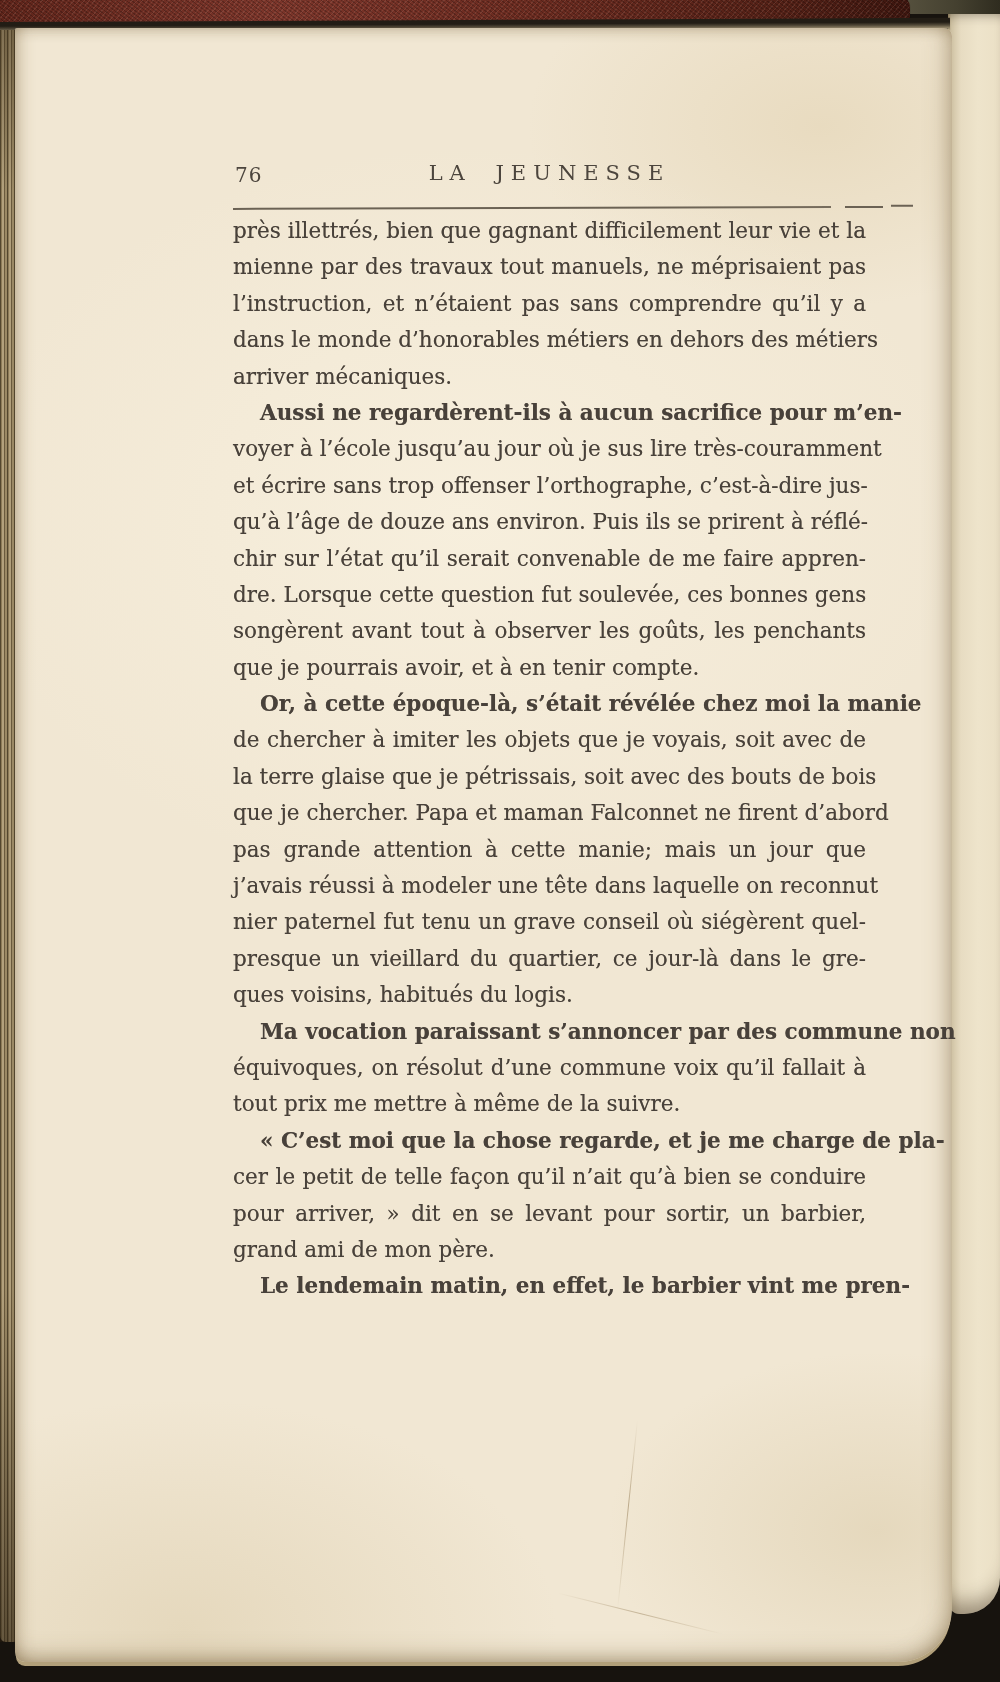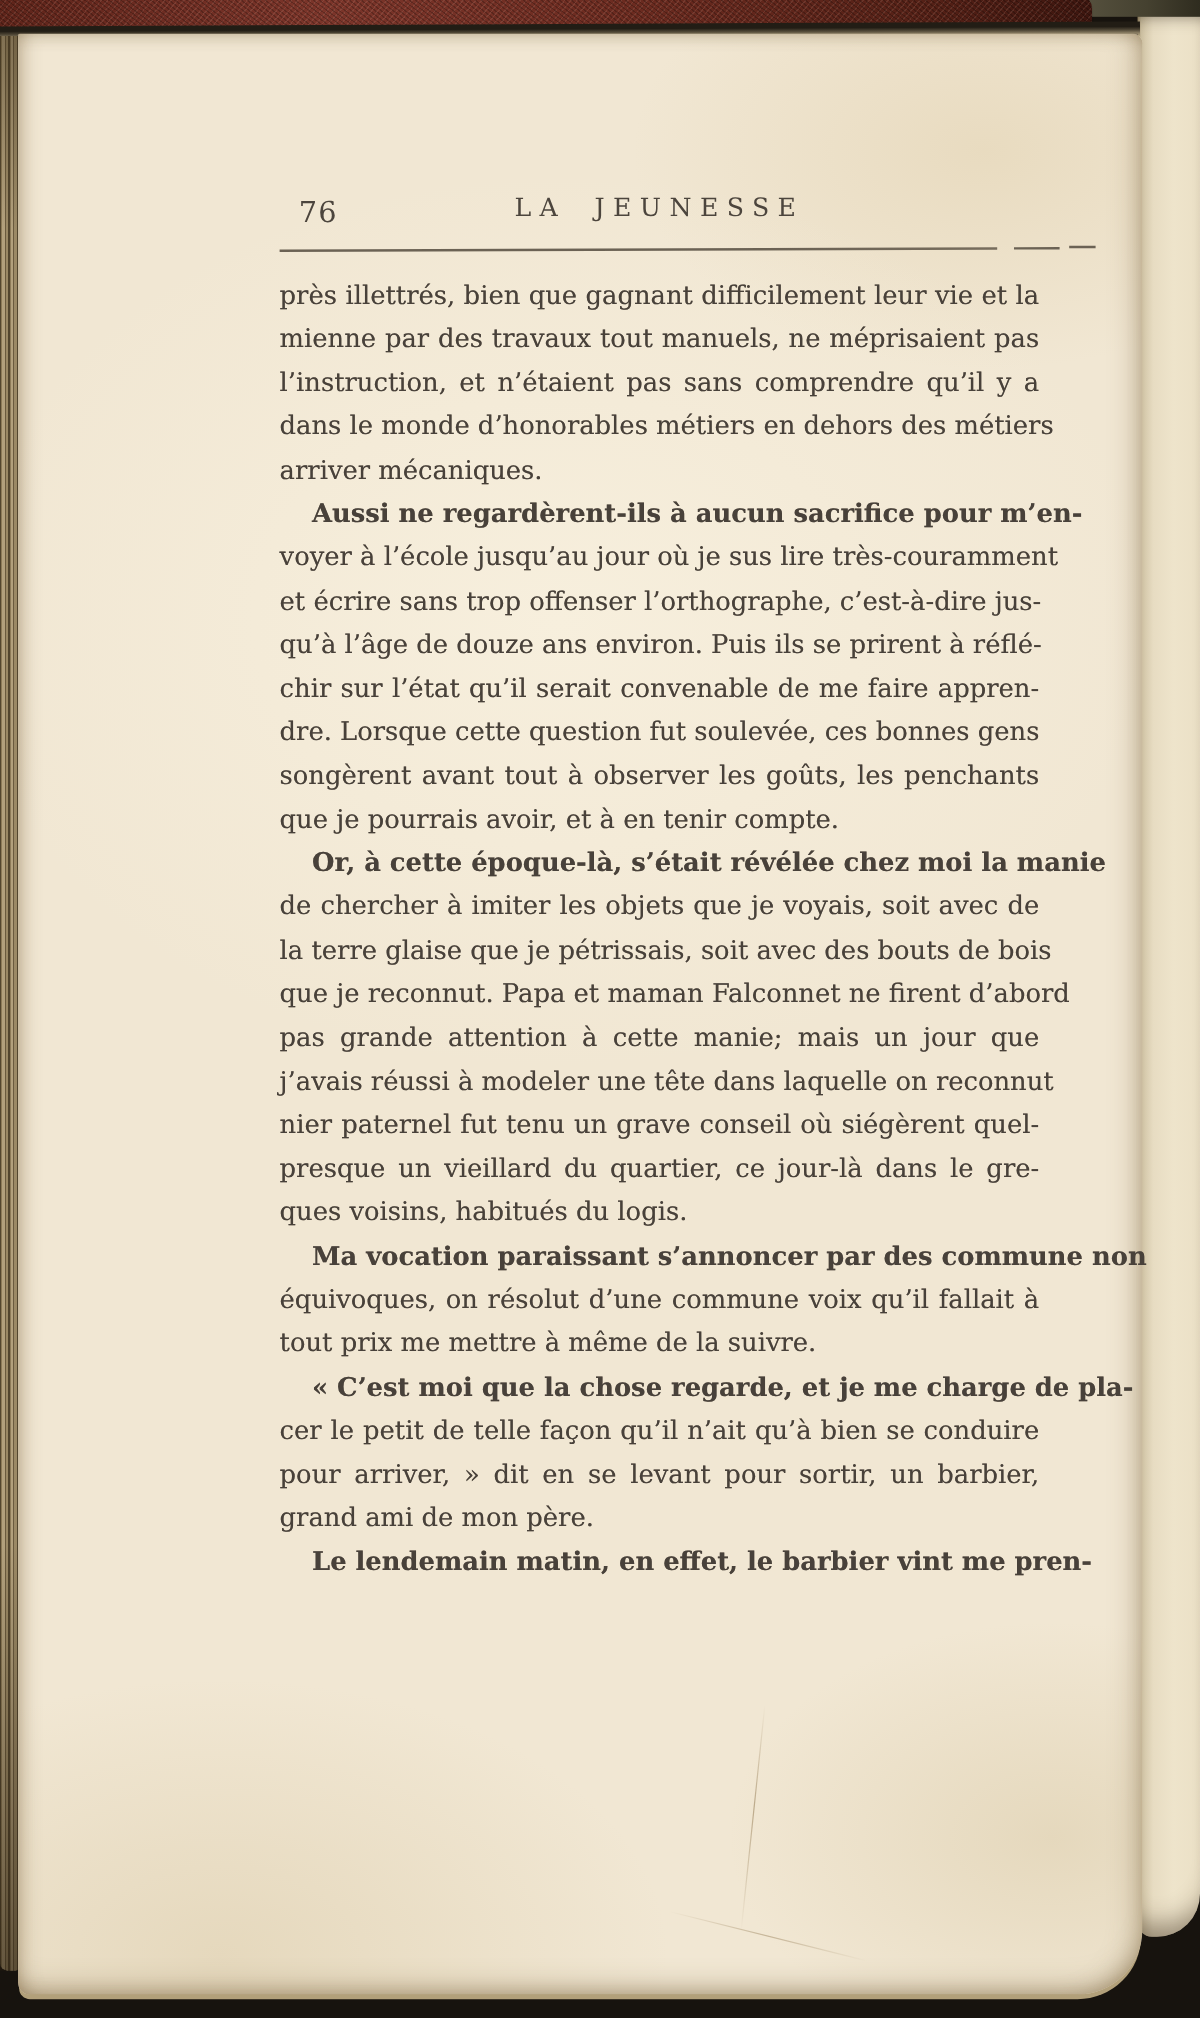--- a/index.html
+++ b/index.html
@@ -88,40 +88,40 @@
     transform: rotate(14deg);
   }
 
   
   .text-block {
     position: absolute; left: 218px; top: 130px; width: 633px;
     color: #48413a;
   }
   .header-row { position: relative; height: 30px; }
   .page-num {
-    position: absolute; left: 16px; top: 5px;
-    font-size: 24px; letter-spacing: 1px; color: #4c453d;
+    position: absolute; left: 2px; top: 5px;
+    font-size: 20px; letter-spacing: 1px; color: #4c453d;
   }
   .running-title {
     position: absolute; left: 0; right: 0; top: 3px; text-align: center;
     font-size: 21px; letter-spacing: 7px; word-spacing: 10px; color: #4c453d;
   }
   .header-rule {
     position: relative; margin-top: 19px; height: 2px; width: 598px;
     background: linear-gradient(90deg, #6b6254 0 70%, #776d5d);
     transform: rotate(-0.18deg);
   }
   .header-rule .dash1 {
     position: absolute; left: 612px; top: 0; width: 38px; height: 2px; background: #6b6254;
   }
   .header-rule .dash2 {
     position: absolute; left: 658px; top: -1px; width: 22px; height: 2px; background: #6b6254;
   }
 
-  .text-body { margin-top: 20px; }
+  .text-body { margin-top: 4px; }
   .line {
     height: 36.4px; line-height: 36.4px; font-size: 21.5px;
     text-align: justify; text-align-last: justify;
     white-space: nowrap;
     text-shadow: 0 0 .4px rgba(72,62,50,.55);
   }
   .line.end { text-align-last: left; white-space: normal; }
   .line.ind { padding-left: 27px; font-weight: bold; }
 </style>
 </head>
@@ -164,21 +164,21 @@
           <div class="line">voyer à l’école jusqu’au jour où je sus lire très-couramment</div>
           <div class="line">et écrire sans trop offenser l’orthographe, c’est-à-dire jus-</div>
           <div class="line">qu’à l’âge de douze ans environ. Puis ils se prirent à réflé-</div>
           <div class="line">chir sur l’état qu’il serait convenable de me faire appren-</div>
           <div class="line">dre. Lorsque cette question fut soulevée, ces bonnes gens</div>
           <div class="line">songèrent avant tout à observer les goûts, les penchants</div>
           <div class="line end">que je pourrais avoir, et à en tenir compte.</div>
           <div class="line ind">Or, à cette époque-là, s’était révélée chez moi la manie</div>
           <div class="line">de chercher à imiter les objets que je voyais, soit avec de</div>
           <div class="line">la terre glaise que je pétrissais, soit avec des bouts de bois</div>
-          <div class="line">que je reconnut. Papa et maman Falconnet ne firent d’abord</div>
+          <div class="line">que je chercher. Papa et maman Falconnet ne firent d’abord</div>
           <div class="line">pas grande attention à cette manie; mais un jour que</div>
           <div class="line">j’avais réussi à modeler une tête dans laquelle on reconnut</div>
           <div class="line">nier paternel fut tenu un grave conseil où siégèrent quel-</div>
           <div class="line">presque un vieillard du quartier, ce jour-là dans le gre-</div>
           <div class="line end">ques voisins, habitués du logis.</div>
           <div class="line ind">Ma vocation paraissant s’annoncer par des commune non</div>
           <div class="line">équivoques, on résolut d’une commune voix qu’il fallait à</div>
           <div class="line end">tout prix me mettre à même de la suivre.</div>
           <div class="line ind">« C’est moi que la chose regarde, et je me charge de pla-</div>
           <div class="line">cer le petit de telle façon qu’il n’ait qu’à bien se conduire</div>

